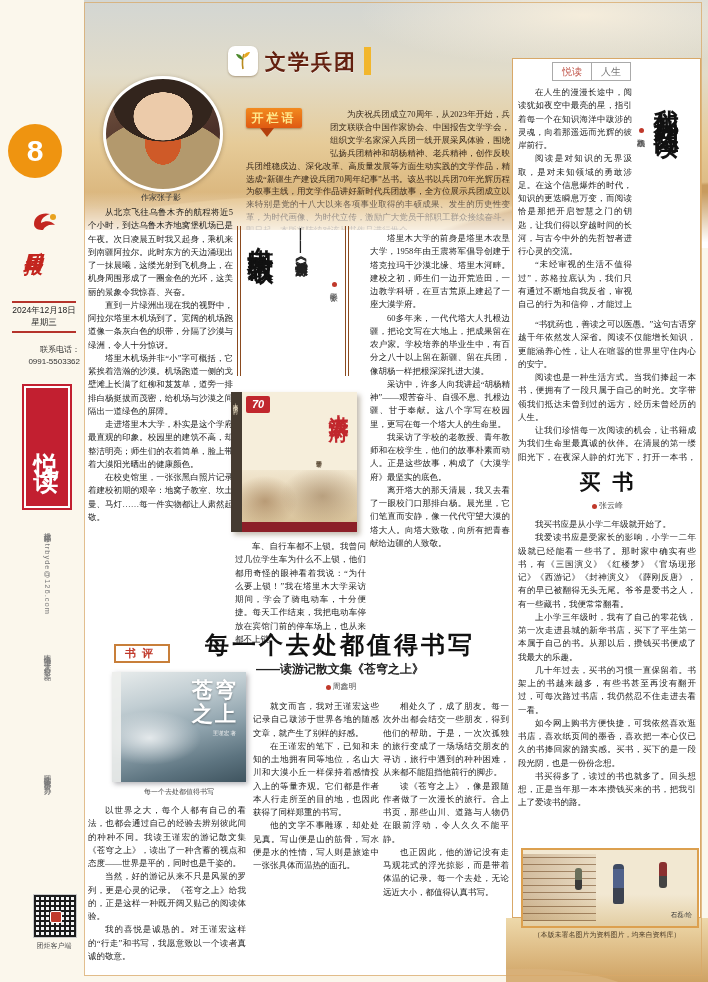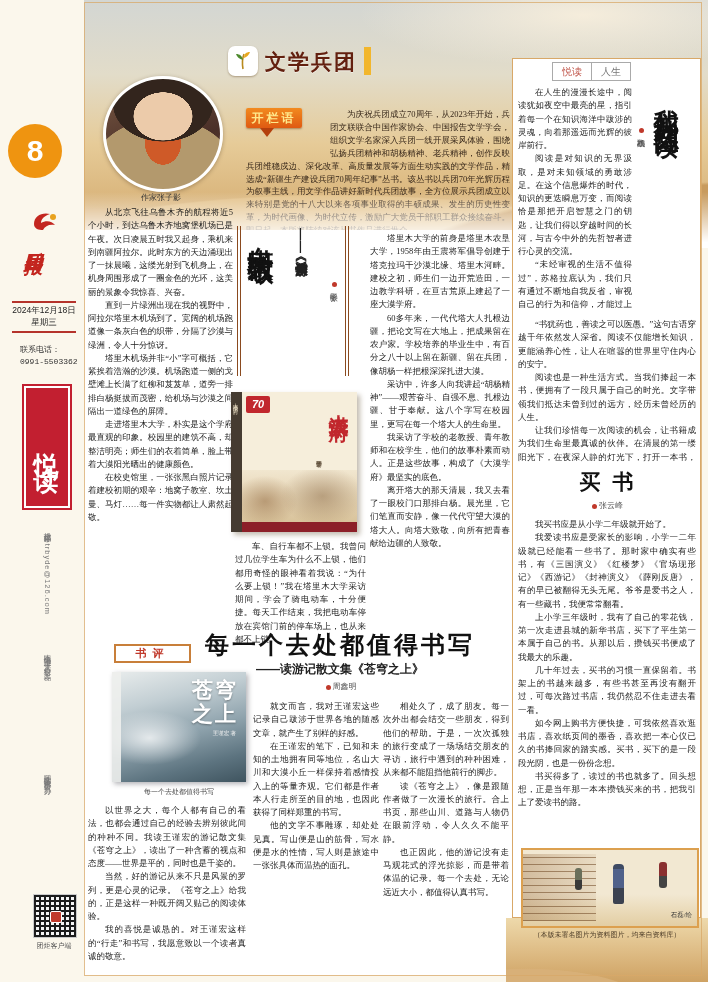--- a/index.html
+++ b/index.html
@@ -12,22 +12,22 @@
     background:#ef9410;color:#fff;font:bold 30px/54px "Liberation Sans",sans-serif;
     text-align:center;}
   #emblem{left:30px;top:210px;}
   #papername{left:24px;top:236px;writing-mode:vertical-rl;color:#c3261f;
     font:bold italic 19px/1 "DejaVu Serif",serif;letter-spacing:2px;}
   .redrule{left:12px;width:64px;height:2px;background:#b5332b;}
   #date1{left:8px;top:305px;width:72px;text-align:center;font-size:8.5px;color:#222;
     font-family:"Liberation Sans",sans-serif;}
   #date2{left:8px;top:317px;width:72px;text-align:center;font-size:8.5px;color:#222;
     font-family:"Liberation Sans",sans-serif;}
-  #contact{left:20px;top:344px;width:72px;text-align:left;font-size:8px;color:#333;
-    line-height:1.5;font-family:Liberation Mono, monospace;}
+  #contact{left:8px;top:344px;width:72px;text-align:right;font-size:8px;color:#333;
+    line-height:1.5;font-family:Liberation Sans, sans-serif;}
   #yuedubox{left:22px;top:384px;width:46px;height:122px;background:#c21f30;
     border:2px solid #c21f30;box-shadow:inset 0 0 0 2px #fff;display:flex;
     align-items:center;justify-content:center;}
   #yuedubox span{writing-mode:vertical-rl;color:#fff;font-size:25px;font-weight:bold;
     letter-spacing:14px;font-family:"Liberation Sans",sans-serif;}
   .sidevert{left:42px;writing-mode:vertical-rl;font-size:7.5px;color:#7a7a7a;
     letter-spacing:1px;font-family:"Liberation Sans",sans-serif;}
   #qr{left:33px;top:894px;width:42px;height:42px;border:1px solid #ccc;
     background:
       repeating-linear-gradient(0deg,#1c1c1c 0 2px,transparent 2px 5px),
@@ -116,21 +116,21 @@
   #dm-author{position:absolute;right:34px;top:64px;writing-mode:vertical-rl;
     font-size:6px;color:#5a4a35;}
   #dm-sketch{position:absolute;left:0;bottom:10px;width:100%;height:52px;
     background:
       radial-gradient(40% 70% at 20% 60%,rgba(150,110,70,.55),rgba(150,110,70,0) 70%),
       radial-gradient(50% 80% at 70% 50%,rgba(130,95,60,.45),rgba(130,95,60,0) 72%),
       linear-gradient(180deg,rgba(222,200,160,.2),#d9c39b);}
   #dm-pub{position:absolute;left:0;bottom:0;width:100%;height:10px;background:#8c1f28;}
 
   
-  #rev-tag{left:114px;top:644px;width:77px;height:19px;border:2px solid #c87f3a;
+  #rev-tag{left:114px;top:644px;width:56px;height:19px;border:2px solid #c87f3a;
     box-sizing:border-box;color:#c0392b;font:bold 11px/15px "Liberation Sans",sans-serif;
     text-align:center;letter-spacing:6px;background:#fff;}
   #rev-title{left:178px;top:632px;width:324px;text-align:center;
     font:bold 24px/1.1 "Liberation Sans",sans-serif;color:#111;letter-spacing:3px;}
   #rev-sub{left:178px;top:662px;width:324px;text-align:center;
     font:bold 12px/1.2 "Liberation Sans",sans-serif;color:#222;}
   #rev-byline{left:178px;top:681px;width:324px;text-align:center;font-size:8px;color:#555;}
   #cover-cq{left:112px;top:672px;width:134px;height:110px;box-shadow:2px 2px 5px rgba(60,60,70,.4);
     background:
       radial-gradient(55% 35% at 28% 60%,rgba(255,255,255,.75),rgba(255,255,255,0) 70%),

